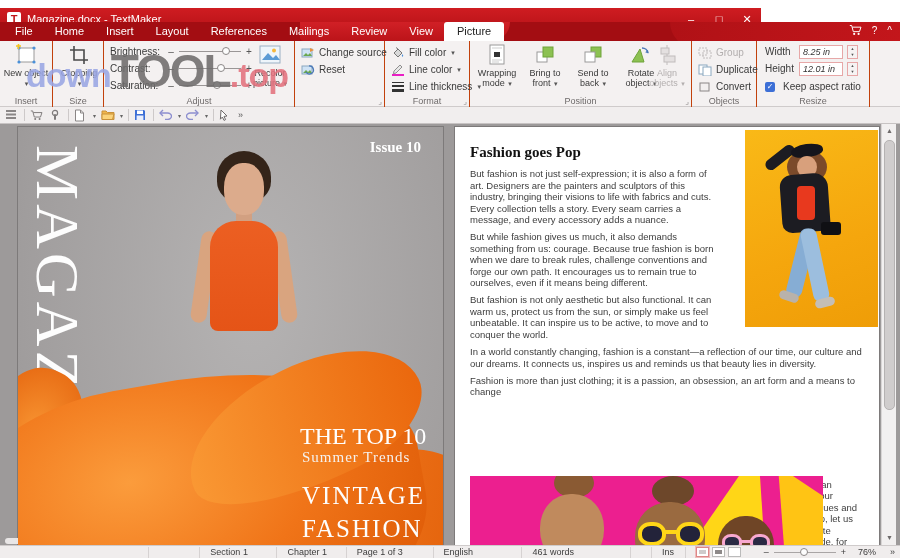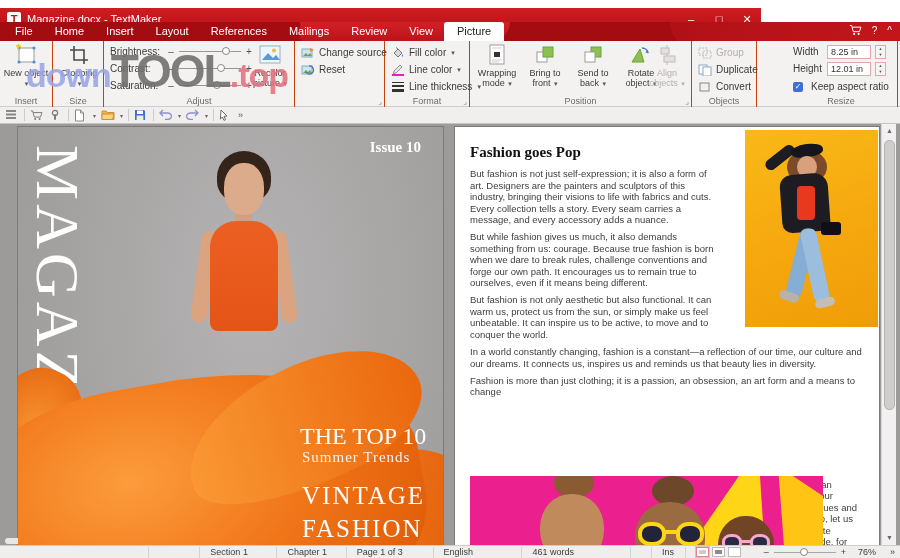--- a/index.html
+++ b/index.html
@@ -44,21 +44,21 @@
   .sicon { width:14px; height:12px; display:inline-block; flex:0 0 auto; }
   .drop { font-size:7px; color:#555; margin-left:1px; }
   .slider-row { position:absolute; left:6px; height:15px; display:flex; align-items:center; font-size:10px; color:#3a3a3a; }
   .slider-label { width:56px; }
   .sl-minus,.sl-plus { font-size:10px; color:#555; width:10px; text-align:center; }
   .sl-track { position:relative; width:62px; height:1px; background:#9a9696; margin:0 3px; }
   .sl-thumb { position:absolute; top:-4px; width:8px; height:8px; border-radius:50%;
     background:#fdfdfd; border:1px solid #8c8888; }
   .gray { color:#b3afaf !important; }
   .rinput { width:44px; height:14px; border:1px solid #e7a7a7; background:#fff; font-size:9px;
-    padding:0 3px; color:#333; font-family:"Liberation Sans",sans-serif; }
+    padding:0 3px; color:#333; font-family:"Liberation Sans",sans-serif;font-style:italic; }
   .stepper { display:inline-flex; flex-direction:column; width:11px; height:14px;
     border:1px solid #e7a7a7; background:#f6f3f3; font-size:4px; color:#555; line-height:6px; text-align:center; }
   .checkbox { width:10px; height:10px; background:#3d6fd6; border-radius:2px; color:#fff;
     font-size:8px; line-height:10px; text-align:center; margin-right:4px; flex:0 0 auto; }
 
   
   .watermark { position:absolute; left:26px; top:44px; z-index:40; pointer-events:none;
     display:flex; align-items:baseline; font-weight:bold; opacity:.88; }
   .wm1 { color:#9aa6e4; font-size:34px; letter-spacing:-1px; }
   .wm2 { color:#6f6d6d; font-size:46px; letter-spacing:-2px; }
@@ -450,21 +450,21 @@
         <span class="sicon">
           <svg width="14" height="12" viewBox="0 0 14 12">
               <rect x="2" y="2" width="9" height="8" fill="#f2efef" stroke="#8a8686"></rect>
             </svg>
         </span>
         <span>Convert</span>
       </div>
       <div class="rgroup-label">Objects</div>
     </div>
 
-    <div class="rgroup" style="left:757px; width:113px;margin-left:28px;">
+    <div class="rgroup" style="left:757px; width:113px;">
       <div class="smallrow" style="top:3px; left:8px;">
         <span style="width:30px;">Width</span>
         <input class="rinput" value="8.25 in" style="">
         <span class="stepper">
             <span>▲</span>
             <span>▼</span>
           </span>
       </div>
       <div class="smallrow" style="top:20px; left:8px;">
         <span style="width:30px;">Height</span>

